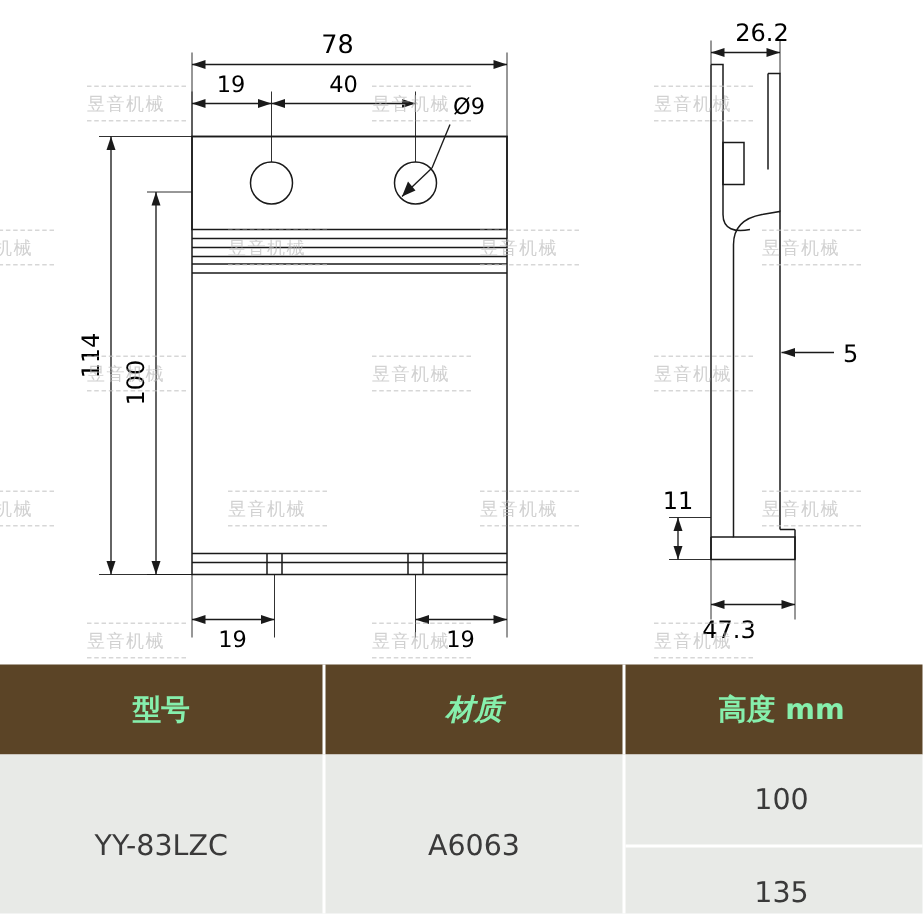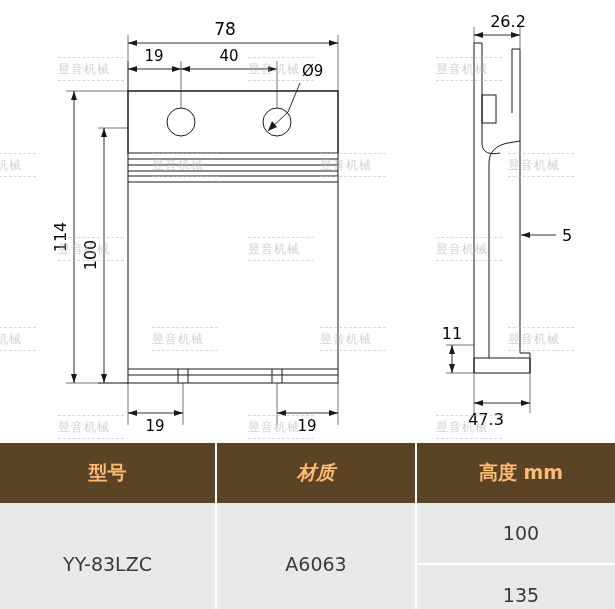--- a/index.html
+++ b/index.html
@@ -55,21 +55,21 @@
     position: absolute;
     left: 0;
     top: 430px;
     width: 615px;
     height: 179px;
     border-collapse: collapse;
     table-layout: fixed;
   }
   .spec-table th {
     background: #5b4426;
-    color: #fdba74;
+    color: #86efac;
     font-size: 19px;
     font-weight: bold;
     height: 58px;
     text-align: center;
     border-right: 2px solid #ffffff;
     font-family: "DejaVu Sans", sans-serif;
   }
   .spec-table th:last-child { border-right: none; }
   .spec-table td {
     background: #e8eae7;

